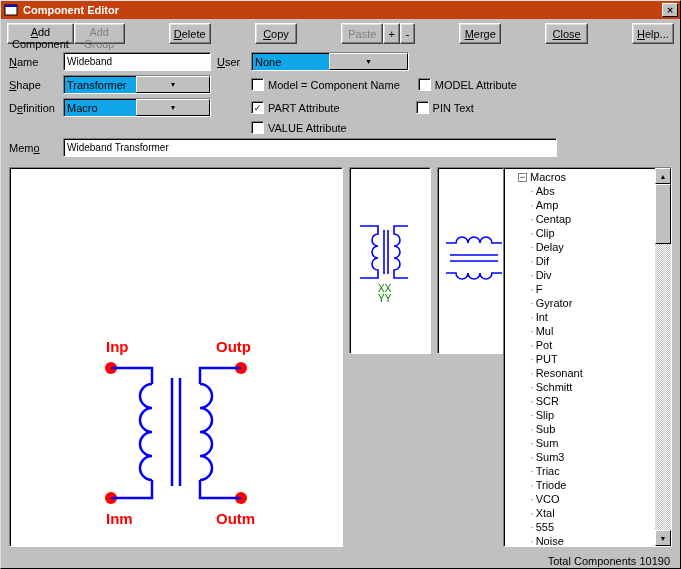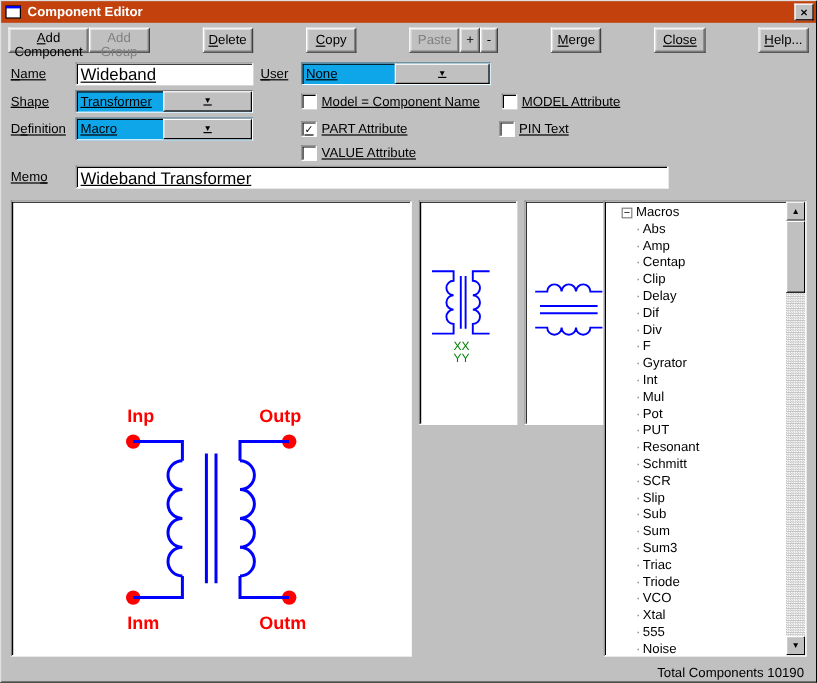--- a/index.html
+++ b/index.html
@@ -10,24 +10,24 @@
 .titlebar-icon svg { width: 14px; height: 12px; }
 .titlebar-text { flex: 1; }
 .titlebar-close { width: 16px; height: 14px; background: #c0c0c0; border: 1px solid; border-color: #fff #000 #000 #fff; display: flex; align-items: center; justify-content: center; font-family: Marlett, sans-serif; font-size: 8px; color: #000; cursor: pointer; font-weight: bold; }
 .toolbar { padding: 4px 6px; display: flex; gap: 0; }
 .btn { background: #c0c0c0; border: 1px solid; border-color: #fff #404040 #404040 #fff; box-shadow: inset -1px -1px #808080, inset 1px 1px #dfdfdf; padding: 2px 4px; font-size: 11px; font-family: inherit; cursor: pointer; text-align: center; height: 21px; }
 .btn.dim { color: #808080; }
 .btn.w-big { width: 88px; }
 .btn.w-sm { width: 20px; }
 .btn.w-mid { width: 72px; margin-left: 44px; }
 .btn u { text-decoration: underline; }
-.form-area { padding: 4px 8px 2px 8px; text-decoration: underline; }
+.form-area { padding: 4px 8px 2px 8px; }
 .form-row { display: flex; align-items: center; margin-bottom: 4px; gap: 6px; }
 .label { width: 48px; }
-.input-text { height: 19px; background: #fff; border: 1px solid; border-color: #808080 #fff #fff #808080; box-shadow: inset 1px 1px #000; padding: 0 3px; font-family: inherit; font-size: 14px; }
+.input-text { height: 19px; background: #fff; border: 1px solid; border-color: #808080 #fff #fff #808080; box-shadow: inset 1px 1px #000; padding: 0 3px; font-family: inherit; font-size: 10px; }
 .selectwrap { display: inline-flex; background: #0ea5e9; border: 1px solid; border-color: #808080 #fff #fff #808080; box-shadow: inset 1px 1px #000; height: 19px; align-items: center; }
 .selectwrap span { flex: 1; padding: 0 3px; }
 .selectwrap .dd { width: 16px; height: 17px; background: #c0c0c0; border: 1px solid; border-color: #fff #000 #000 #fff; display: flex; align-items: center; justify-content: center; font-size: 7px; }
 .chk { display: flex; align-items: center; gap: 4px; }
 .chk .box { width: 13px; height: 13px; background: #fff; border: 1px solid; border-color: #808080 #fff #fff #808080; box-shadow: inset 1px 1px #000; display: flex; align-items: center; justify-content: center; font-size: 9px; }
 .preview-row { display: flex; padding: 4px 8px; gap: 6px; height: 388px; }
 .panel-sunken { background: #fff; border: 1px solid; border-color: #808080 #fff #fff #808080; box-shadow: inset 1px 1px #000; }
 .big-preview { width: 336px; height: 380px; display: flex; align-items: flex-end; justify-content: center; }
 .small-col { width: 148px; display: flex; gap: 6px; }
 .small-preview { width: 148px; height: 187px; display: flex; align-items: center; justify-content: center; }

